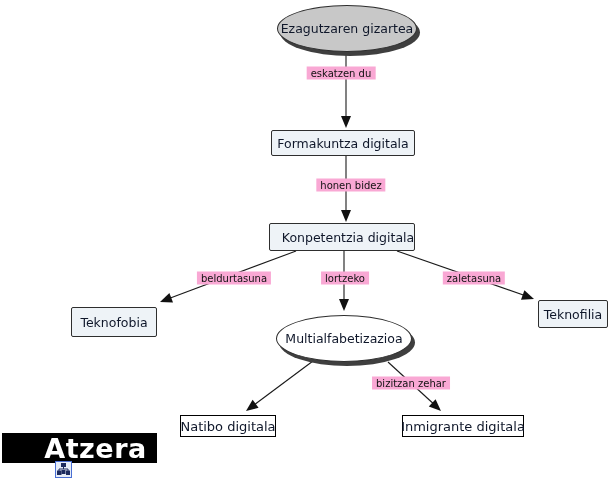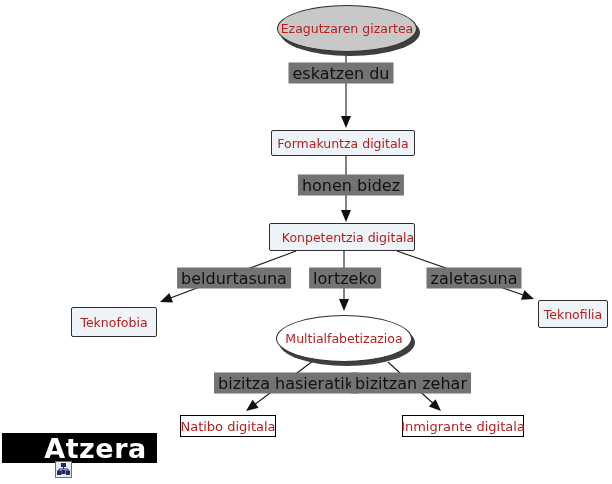--- a/index.html
+++ b/index.html
@@ -15,21 +15,21 @@
     position: absolute;
     left: 0; top: 0;
     width: 612px; height: 484px;
   }
   .node {
     position: absolute;
     display: flex;
     align-items: center;
     justify-content: center;
     font-size: 12.5px;
-    color: #b91c1c;
+    color: #0f172a;
     white-space: nowrap;
     box-sizing: border-box;
     text-align: center;
   }
   .node-ellipse {
     border: 1.4px solid #2e2e2e;
     border-radius: 50%;
     box-shadow: 3px 4px 0 0 #3f3f3f;
   }
   .fill-gray  { background: #c8c8c8; }
@@ -41,23 +41,23 @@
   }
   .node-rect {
     background: #ffffff;
     border: 1px solid #000000;
     border-radius: 0;
     font-size: 13px;
   }
   .link-label {
     position: absolute;
     transform: translate(-50%, -50%);
-    background: #737373;
+    background: #f9a8d4;
     padding: 1px 4px;
-    font-size: 16px;
+    font-size: 10px;
     color: #111111;
     white-space: nowrap;
   }
   .back-button {
     position: absolute;
     left: 2px; top: 433px;
     width: 123px; height: 30px;
     background: #000000;
     color: #ffffff;
     font-weight: bold;
@@ -128,21 +128,20 @@
   <div class="link-label" style="left:341px; top:73px;">eskatzen du</div>
 
   <div class="link-label" style="left:343px; top:185px;margin-left:8px;">honen bidez</div>
 
   <div class="link-label" style="left:234px; top:278px;">beldurtasuna</div>
 
   <div class="link-label" style="left:345px; top:278px;">lortzeko</div>
 
   <div class="link-label" style="left:474px; top:278px;">zaletasuna</div>
 
-  <div class="link-label" style="left:286px; top:383px;">bizitza hasieratik</div>
 
   <div class="link-label" style="left:411px; top:383px;">bizitzan zehar</div>
 
   <div class="back-button">Atzera</div>
 
   <div class="map-icon">
     <svg width="13" height="13" viewBox="0 0 13 13">
       <g fill="#1c2b5e" stroke="#1c2b5e" stroke-width="1">
         <rect x="4.5" y="0.5" width="4" height="3" fill="#1c2b5e"></rect>
         <line x1="6.5" y1="3.5" x2="6.5" y2="6"></line>

